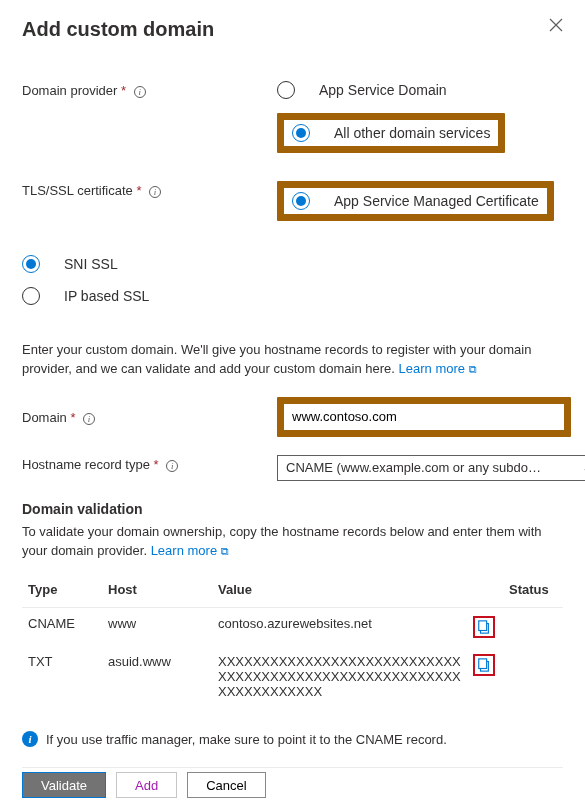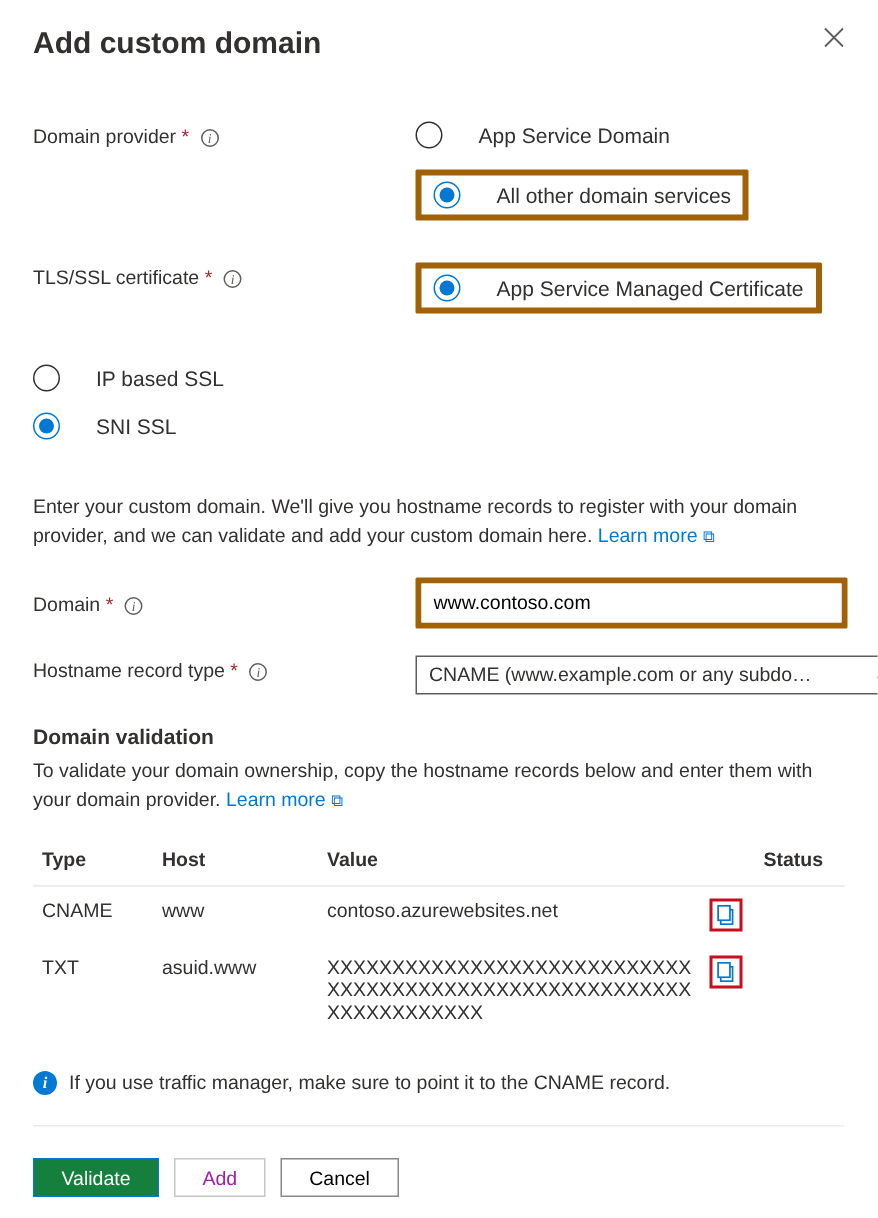--- a/index.html
+++ b/index.html
@@ -70,21 +70,21 @@
     background: #0078d4;
     border-radius: 50%;
   }
   .highlight-box {
     border: 2px solid #e3008c;
     display: inline-flex;
     padding: 4px 8px;
     border-radius: 1px;
   }
   .highlight-box-red {
-    border: 4px solid #a16207;
+    border: 7px solid #a16207;
   }
   .section-gap { margin-bottom: 22px; }
   .desc-text {
     font-size: 13px;
     line-height: 1.45;
     color: #323130;
     margin: 8px 0 18px 0;
   }
   .link { color: #0078d4; text-decoration: none; cursor: pointer; }
   .ext-icon { font-size: 11px; }
@@ -169,21 +169,21 @@
   }
   .btn {
     height: 26px;
     padding: 0 18px;
     font-size: 13px;
     border: 1px solid #8a8886;
     background: #fff;
     cursor: pointer;
     font-family: inherit;
   }
-  .btn-primary { background: #15803d; color: #fff; border-color: #0078d4; }
+  .btn-primary { background: #737373; color: #fff; border-color: #0078d4; }
   .btn-disabled { color: #a21caf; border-color: #c8c6c4; cursor: default; }
   hr.sep { border: none; border-top: 1px solid #edebe9; margin-top: 20px; }
 </style>
 </head>
 <body>
 
 <div class="header">
   <h1>Add custom domain</h1>
   <svg class="close-x" viewBox="0 0 14 14">
       <path d="M1 1 L13 13 M13 1 L1 13" stroke-width="1.2" fill="none"></path>
@@ -226,28 +226,28 @@
           </span>
         <span>App Service Managed Certificate</span>
       </div>
     </div>
   </div>
 </div>
 
 <div class="field-row section-gap">
   <div class="value-col">
     <div class="radio-item">
-      <span class="radio-outer"></span>
-      <span>IP based SSL</span>
-    </div>
-    <div class="radio-item">
       <span class="radio-outer selected">
           <span class="radio-inner"></span>
         </span>
       <span>SNI SSL</span>
+    </div>
+    <div class="radio-item">
+      <span class="radio-outer"></span>
+      <span>IP based SSL</span>
     </div>
   </div>
 </div>
 
 <p class="desc-text">
   <span>Enter your custom domain. We'll give you hostname records to register with your domain provider, and we can validate and add your custom domain here.</span>
   <a class="link"><span>Learn more</span> <span class="ext-icon">⧉</span></a>
 </p>
 
 <div class="field-row" style="margin-bottom:18px; align-items:center;">

